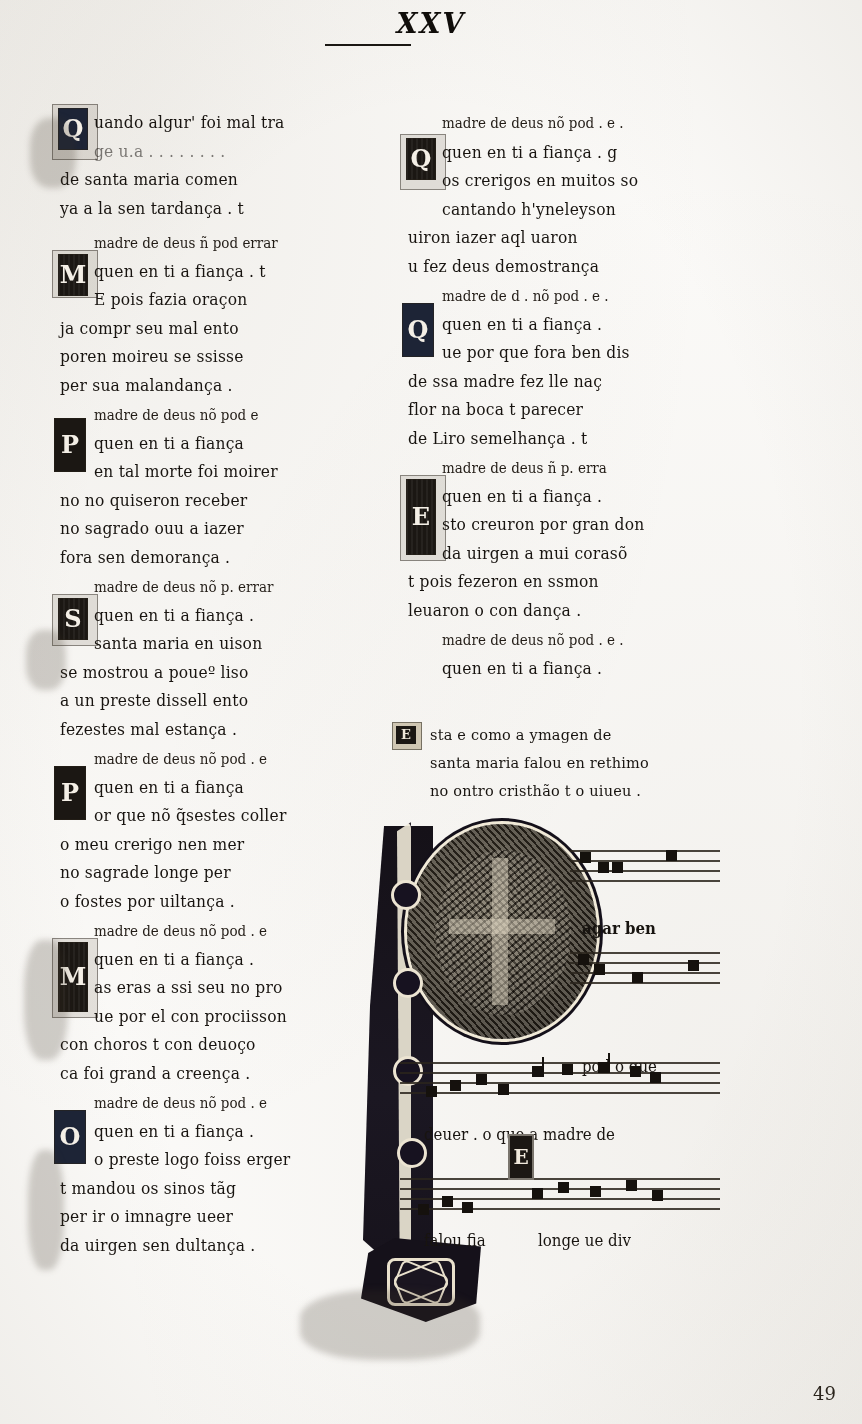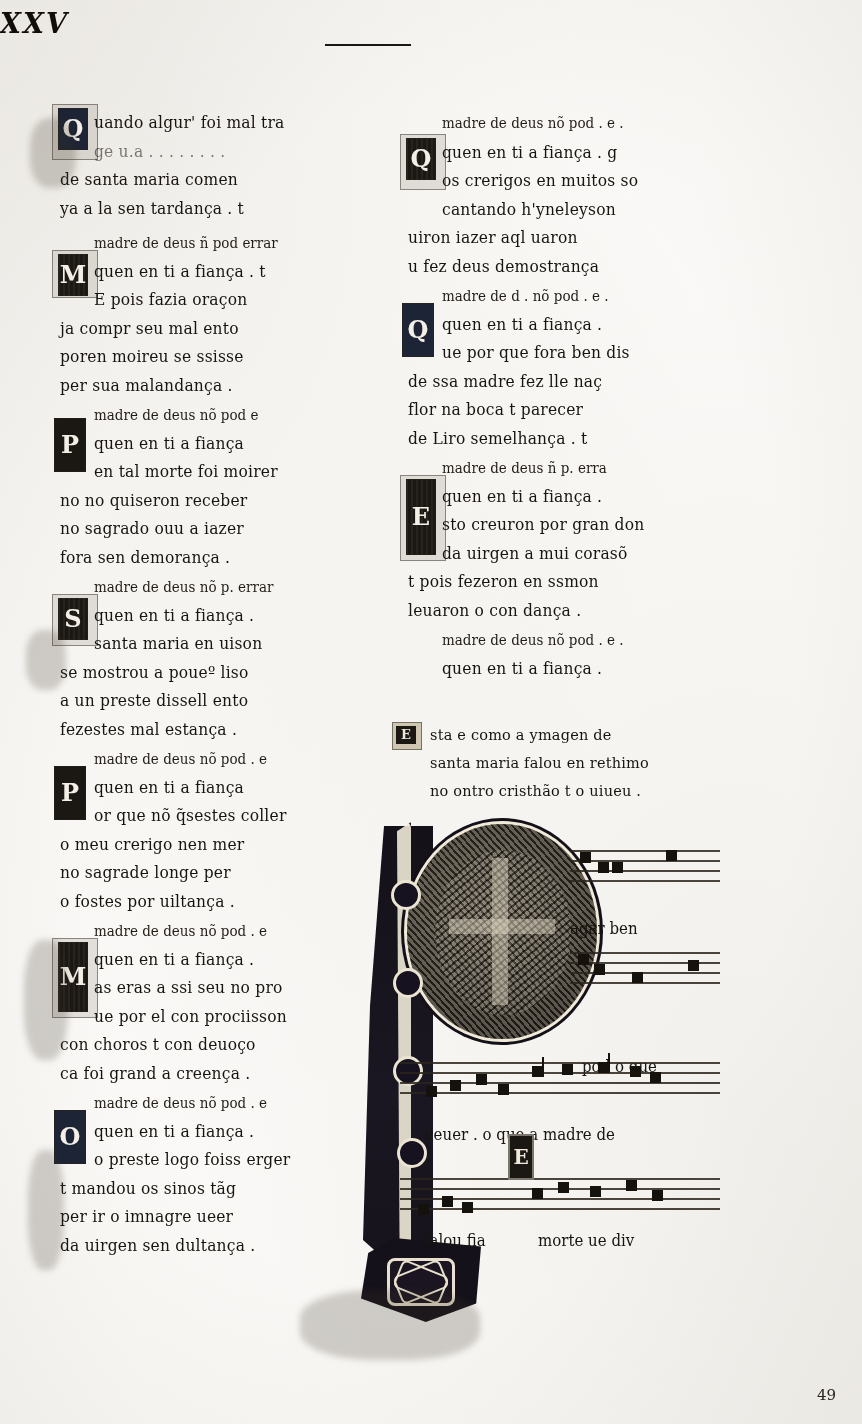--- a/index.html
+++ b/index.html
@@ -33,42 +33,42 @@
       radial-gradient(ellipse at 50% 50%, rgba(255,255,255,0) 60%, rgba(140,130,110,0.10) 100%);
     pointer-events: none;
   }
 
   
   #folio-number {
     position: absolute;
     top: 8px;
     left: 0;
     width: 862px;
-    text-align: left;
+    text-align: center;
     font-family: "DejaVu Serif", serif;
     font-style: italic;
     font-weight: bold;
     font-size: 27px;
     letter-spacing: 2px;
     color: #100d0a;
   }
   #folio-rule {
     position: absolute;
     top: 44px;
     left: 325px;
     width: 86px;
     height: 2px;
     background: #1a1713;
   }
 
   #page-number {
     position: absolute;
     right: 26px;
     bottom: 20px;
-    font-size: 15px;
+    font-size: 18px;
     color: #2a241c;
     font-family: "DejaVu Serif", serif;
   }
 
   
   .column {
     position: absolute;
     font-family: "DejaVu Serif", serif;
   }
   #col-left  { left: 60px;  top: 108px; width: 250px; }
@@ -480,21 +480,21 @@
     <div class="stave" style="top:20px;left:140px;width:150px;height:34px;">
       <div class="line" style="top:0px;"></div>
       <div class="line" style="top:10px;"></div>
       <div class="line" style="top:20px;"></div>
       <div class="line" style="top:30px;"></div>
       <div class="note" style="left:10px;top:2px;"></div>
       <div class="note" style="left:28px;top:12px;"></div>
       <div class="note" style="left:42px;top:12px;"></div>
       <div class="note" style="left:96px;top:0px;"></div>
     </div>
-    <div class="lyric" style="left:140px;top:90px;">agar ben</div>
+    <div class="lyric" style="left:152px;top:90px;font-weight:bold;">agar ben</div>
 
     <div class="stave" style="top:122px;left:140px;width:150px;height:34px;">
       <div class="line" style="top:0px;"></div>
       <div class="line" style="top:10px;"></div>
       <div class="line" style="top:20px;"></div>
       <div class="line" style="top:30px;"></div>
       <div class="note" style="left:8px;top:2px;"></div>
       <div class="note" style="left:24px;top:12px;"></div>
       <div class="note" style="left:62px;top:20px;"></div>
       <div class="note" style="left:118px;top:8px;"></div>
@@ -528,21 +528,21 @@
       <div class="note" style="left:62px;top:24px;"></div>
       <div class="note" style="left:132px;top:10px;"></div>
       <div class="note" style="left:158px;top:4px;"></div>
       <div class="note" style="left:190px;top:8px;"></div>
       <div class="note" style="left:226px;top:2px;"></div>
       <div class="note" style="left:252px;top:12px;"></div>
     </div>
 
     <div class="music-initial" style="left:78px;top:304px;">E</div>
     <div class="lyric" style="left:-6px;top:402px;">falou fia</div>
-    <div class="lyric" style="left:108px;top:402px;">morte ue div</div>
+    <div class="lyric" style="left:108px;top:402px;">longe ue div</div>
   </div>
 
   <div class="smudge" style="left:30px;top:118px;width:46px;height:70px;"></div>
   <div class="smudge" style="left:26px;top:630px;width:40px;height:60px;"></div>
   <div class="smudge" style="left:24px;top:940px;width:44px;height:120px;"></div>
   <div class="smudge" style="left:28px;top:1150px;width:36px;height:120px;"></div>
   <div class="smudge" style="left:300px;top:1290px;width:180px;height:70px;"></div>
 
   <div id="page-number">49</div>
 </div>

